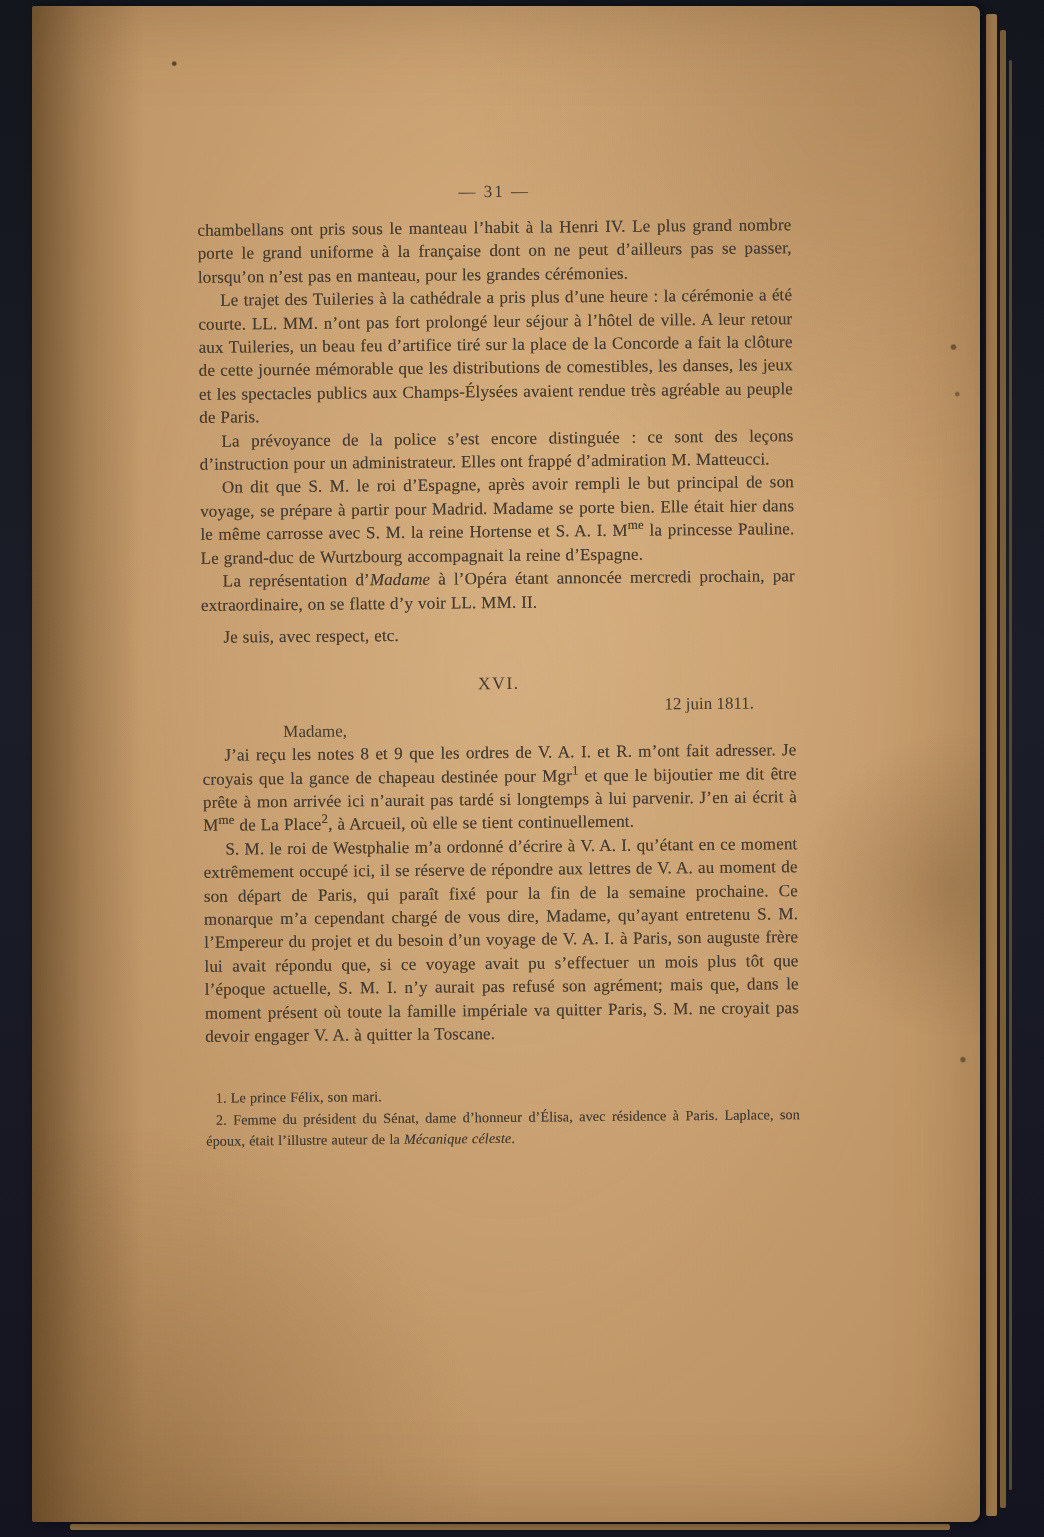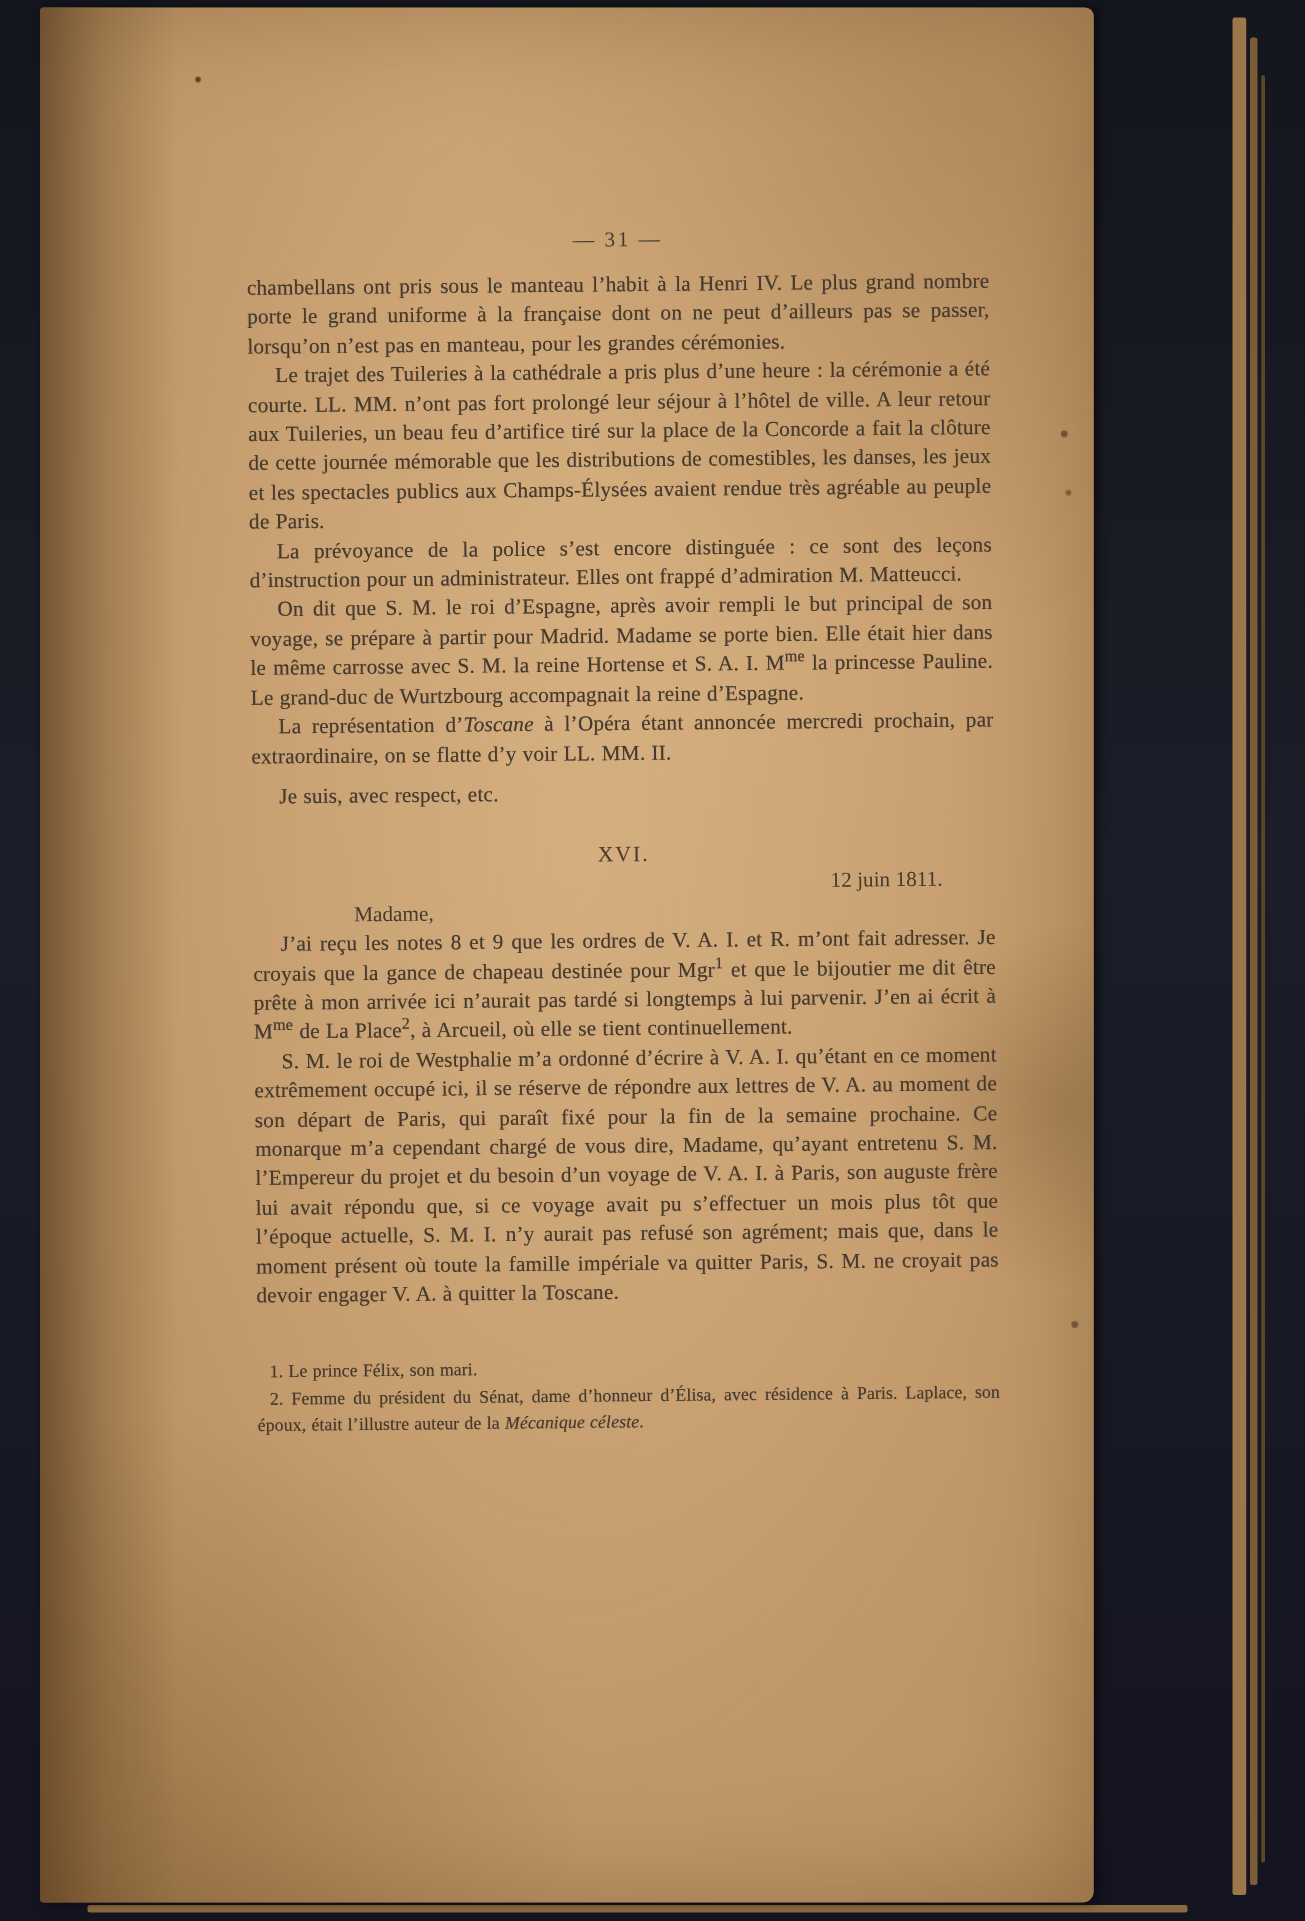--- a/index.html
+++ b/index.html
@@ -12,21 +12,21 @@
   .scan{
     position:relative;width:1044px;height:1537px;overflow:hidden;
     background:linear-gradient(180deg,#14161e 0%,#1b1d28 45%,#131420 100%);
   }
   .edge-strip{position:absolute;border-radius:2px;}
   .edge-1{left:986px;top:14px;width:11px;height:1502px;background:#9b774a;}
   .edge-2{left:1000px;top:30px;width:6px;height:1478px;background:#7a5c37;}
   .edge-3{left:1009px;top:60px;width:3px;height:1430px;background:#5d452b;}
   .edge-bottom{left:70px;top:1524px;width:880px;height:6px;background:#8a6a42;}
   .page{
-    position:absolute;left:32px;top:6px;width:843px;height:1516px;
+    position:absolute;left:32px;top:6px;width:948px;height:1516px;
     background:radial-gradient(ellipse at 55% 32%,
       var(--paper-light,#d2a978) 0%,
       var(--paper,#c89f70) 40%,
       #bd9465 75%,
       var(--paper-dark,#ab8354) 100%);
     border-radius:3px 7px 9px 3px;
     box-shadow:inset 0 0 90px rgba(91,62,28,.35), 3px 0 8px rgba(0,0,0,.55);
   }
   .binding{
     position:absolute;left:0;top:0;bottom:0;width:112px;
@@ -81,21 +81,21 @@
     <div class="texture"></div>
 
     <div class="content">
       <div class="page-number">— 31 —</div>
 
       <div class="body-text">
           <p class="para"><span>chambellans ont pris sous le manteau l’habit à la Henri IV. Le plus grand nombre porte le grand uniforme à la française dont on ne peut d’ailleurs pas se passer, lorsqu’on n’est pas en manteau, pour les grandes cérémonies.</span></p>
           <p class="para indent"><span>Le trajet des Tuileries à la cathédrale a pris plus d’une heure : la cérémonie a été courte. LL. MM. n’ont pas fort prolongé leur séjour à l’hôtel de ville. A leur retour aux Tuileries, un beau feu d’artifice tiré sur la place de la Concorde a fait la clôture de cette journée mémorable que les distributions de comestibles, les danses, les jeux et les spectacles publics aux Champs-Élysées avaient rendue très agréable au peuple de Paris.</span></p>
           <p class="para indent"><span>La prévoyance de la police s’est encore distinguée : ce sont des leçons d’instruction pour un administrateur. Elles ont frappé d’admiration M. Matteucci.</span></p>
           <p class="para indent"><span>On dit que S. M. le roi d’Espagne, après avoir rempli le but principal de son voyage, se prépare à partir pour Madrid. Madame se porte bien. Elle était hier dans le même carrosse avec S. M. la reine Hortense et S. A. I. M</span><sup>me</sup><span> la princesse Pauline. Le grand-duc de Wurtzbourg accompagnait la reine d’Espagne.</span></p>
-          <p class="para indent"><span>La représentation d’</span><span class="it">Toscane</span><span> à l’Opéra étant annoncée mercredi prochain, par extraordinaire, on se flatte d’y voir LL. MM. II.</span></p>
+          <p class="para indent"><span>La représentation d’</span><span class="it">Madame</span><span> à l’Opéra étant annoncée mercredi prochain, par extraordinaire, on se flatte d’y voir LL. MM. II.</span></p>
           <p class="para indent spaced"><span>Je suis, avec respect, etc.</span></p>
         </div>
 
       <div class="section-heading">XVI.</div>
 
       <div class="date-line">12 juin 1811.</div>
 
       <div class="salutation">Madame,</div>
 
       <div class="body-text">

